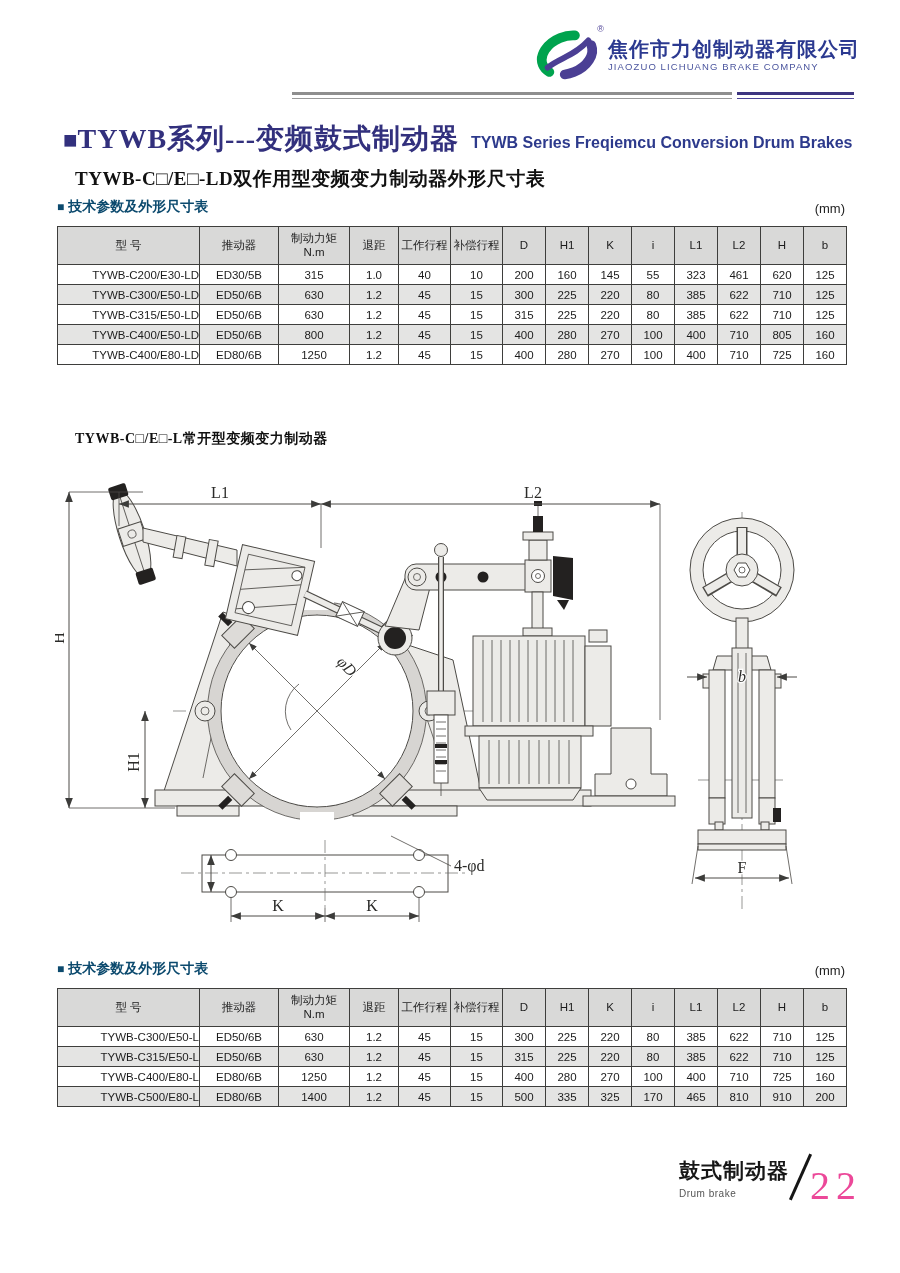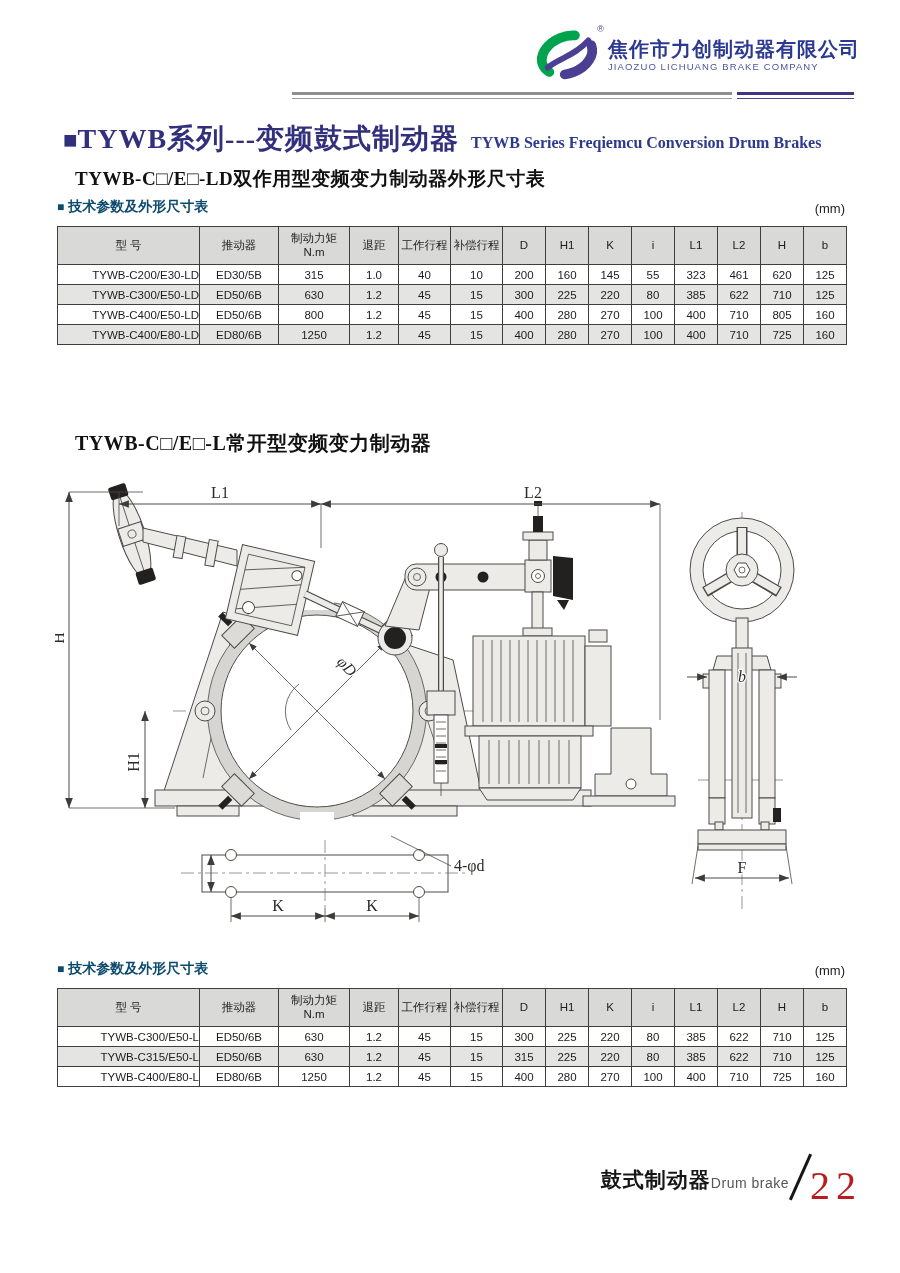--- a/index.html
+++ b/index.html
@@ -15,25 +15,25 @@
   .company-en{font-size:9.5px;color:#4b559e;letter-spacing:1.1px;margin-top:2px;}
   .head-rule{position:absolute;top:92px;left:0;width:100%;height:8px;}
   .rule-seg{position:absolute;top:0;height:2.5px;border-top:3px solid;}
   .rule-gray{left:292px;width:440px;border-color:#8e8e8e;border-bottom:1.5px solid #9a9a9a;}
   .rule-purple{left:737px;width:117px;border-color:#3d3580;border-bottom:1.5px solid #4b4397;}
 
   
   .title-row{position:absolute;left:63px;top:120px;display:flex;align-items:baseline;white-space:nowrap;}
   .title-marker{font-size:24px;color:#32307d;font-family:"Liberation Serif","DejaVu Serif",serif;}
   .title-cn{font-size:28px;font-weight:bold;color:#32307d;font-family:"Liberation Serif","DejaVu Serif",serif;letter-spacing:1px;}
-  .title-en{font-size:16px;font-weight:bold;color:#2d3a8c;font-family:Liberation Serif, serif;margin-left:12px;}
+  .title-en{font-size:16px;font-weight:bold;color:#2d3a8c;font-family:Liberation Sans, sans-serif;margin-left:12px;}
   .subtitle{position:absolute;left:75px;font-size:19px;font-weight:bold;color:#111;
             font-family:"Liberation Serif","DejaVu Serif",serif;letter-spacing:.5px;white-space:nowrap;}
   .subtitle-1{top:166px;}
-  .subtitle-2{top:430px;font-size:20px;}
+  .subtitle-2{top:430px;font-size:14px;}
 
   
   .param-row{position:absolute;left:57px;width:788px;display:flex;justify-content:space-between;align-items:flex-end;}
   .param-row-1{top:198px;}
   .param-row-2{top:960px;}
   .param-label{font-size:14px;font-weight:bold;color:#0c4a6e;}
   .param-label .sq{font-size:12px;margin-right:4px;}
   .unit-label{font-size:13px;color:#222;}
 
   
@@ -57,25 +57,25 @@
   .xl{stroke:#4c4a46;stroke-width:.8;fill:none;}
   .cl{stroke:#6c6c68;stroke-width:.7;fill:none;stroke-dasharray:13 4 3 4;}
   .lf{fill:#ecebe8;stroke:#4c4a46;stroke-width:1;}
   .mf{fill:#dddbd8;stroke:#4c4a46;stroke-width:1;}
   .wf{fill:#ffffff;stroke:#4c4a46;stroke-width:1;}
   .dk{fill:#232120;stroke:none;}
   .tl{stroke:#4c4a46;stroke-width:.8;fill:none;}
 
   
   .footer{position:absolute;top:1152px;right:38px;display:flex;align-items:center;}
-  .footer-cn-block{display:flex;flex-direction:row;align-items:flex-end;line-height:1;}
+  .footer-cn-block{display:flex;flex-direction:column;line-height:1;}
   .footer-cn{font-size:21px;font-weight:bold;color:#161616;letter-spacing:1px;}
-  .footer-en{font-size:14px;color:#555;margin-top:8px;letter-spacing:.5px;}
+  .footer-en{font-size:10px;color:#555;margin-top:8px;letter-spacing:.5px;}
   .pg-slash{width:3px;height:50px;background:#161616;transform:rotate(24deg);margin:-4px 8px 0 10px;}
-  .footer-page{font-size:40px;font-family:"Liberation Serif","DejaVu Serif",serif;color:#b91c1c;
+  .footer-page{font-size:40px;font-family:"Liberation Serif","DejaVu Serif",serif;color:#ec4899;
                letter-spacing:6px;line-height:1;margin-top:14px;}
 </style>
 </head>
 <body>
 
 <div class="page">
 
   <div class="logo-block">
     <div class="logo-swirl">
       <svg width="64" height="58" viewBox="0 0 66 58">
@@ -172,20 +172,36 @@
           <td>300</td>
           <td>225</td>
           <td>220</td>
           <td>80</td>
           <td>385</td>
           <td>622</td>
           <td>710</td>
           <td>125</td>
         </tr>
         <tr>
+          <td>TYWB-C315/E50-LD</td>
+          <td>ED50/6B</td>
+          <td>630</td>
+          <td>1.2</td>
+          <td>45</td>
+          <td>15</td>
+          <td>315</td>
+          <td>225</td>
+          <td>220</td>
+          <td>80</td>
+          <td>385</td>
+          <td>622</td>
+          <td>710</td>
+          <td>125</td>
+        </tr>
+        <tr>
           <td>TYWB-C400/E50-LD</td>
           <td>ED50/6B</td>
           <td>800</td>
           <td>1.2</td>
           <td>45</td>
           <td>15</td>
           <td>400</td>
           <td>280</td>
           <td>270</td>
           <td>100</td>
@@ -554,20 +570,36 @@
           <td>15</td>
           <td>400</td>
           <td>280</td>
           <td>270</td>
           <td>100</td>
           <td>400</td>
           <td>710</td>
           <td>725</td>
           <td>160</td>
         </tr>
+        <tr>
+          <td>TYWB-C500/E80-L</td>
+          <td>ED80/6B</td>
+          <td>1400</td>
+          <td>1.2</td>
+          <td>45</td>
+          <td>15</td>
+          <td>500</td>
+          <td>335</td>
+          <td>325</td>
+          <td>170</td>
+          <td>465</td>
+          <td>810</td>
+          <td>910</td>
+          <td>200</td>
+        </tr>
       </tbody>
     </table>
 
   <div class="footer">
     <div class="footer-cn-block">
       <span class="footer-cn">鼓式制动器</span>
       <span class="footer-en">Drum brake</span>
     </div>
     <div class="pg-slash"></div>
     <span class="footer-page">22</span>

